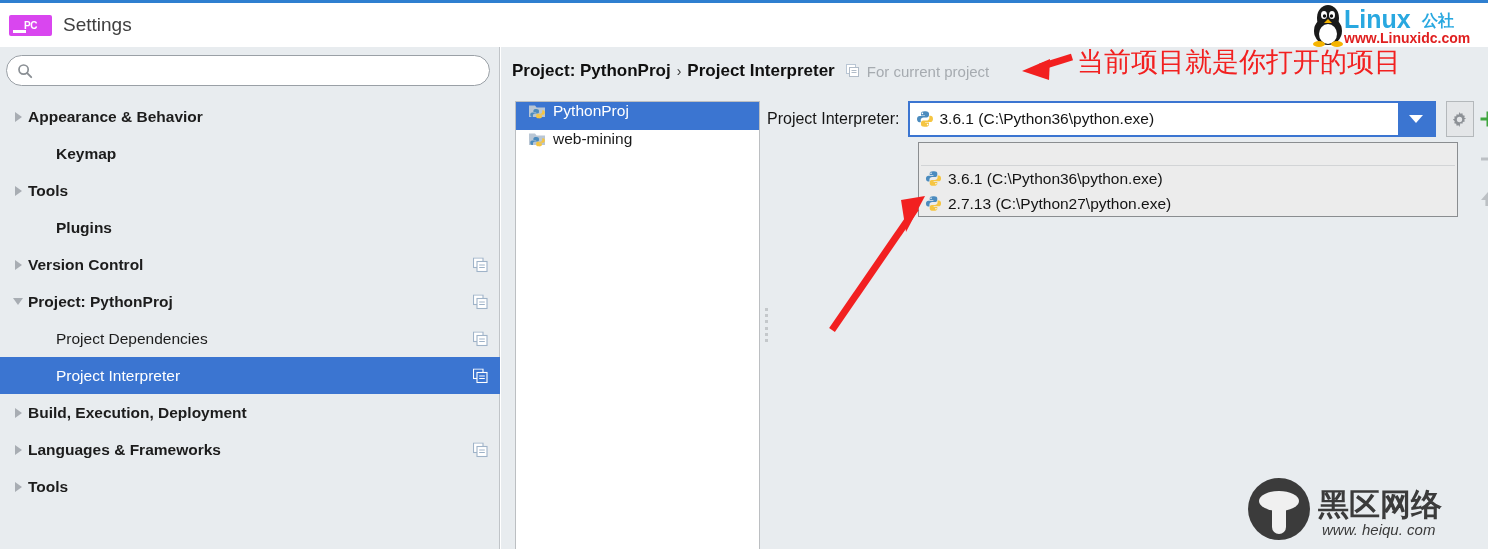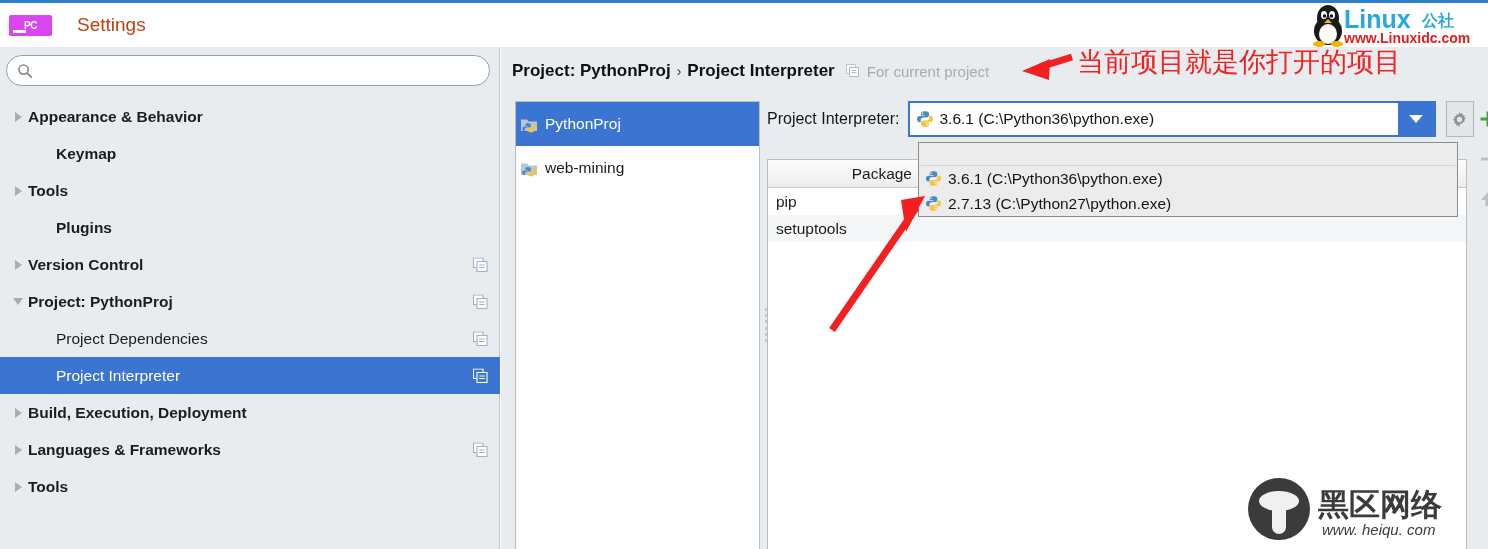--- a/index.html
+++ b/index.html
@@ -41,21 +41,21 @@
   .pc-icon .pc-text {
     color: #ffffff; font-size: 10px; font-weight: bold;
     line-height: 13px; letter-spacing: -0.5px;
     font-family: "Liberation Sans", sans-serif;
   }
   .pc-icon .pc-bar {
     position: absolute; left: 4px; bottom: 3px;
     width: 13px; height: 2.5px; background: #ffffff;
   }
   .title-text {
-    font-size: 19px; color: #c2410c; margin-left: 25px;
+    font-size: 19px; color: #404040; margin-left: 11px;
     font-family: "Liberation Sans", sans-serif;
   }
 
   
   .sidebar {
     position: absolute; left: 0; top: 47px;
     width: 500px; height: 502px;
     background: #e8ecef;
     border-right: 1px solid #c0c4c8;
   }
@@ -144,22 +144,22 @@
 
   
   .proj-panel {
     position: absolute; left: 14px; top: 54px;
     width: 245px; height: 448px;
     background: #ffffff;
     border: 1px solid #bcbfc2;
     border-bottom: none;
   }
   .proj-item {
-    height: 44px; display: flex; align-items: center;
-    padding-left: 4px;
+    height: 28px; display: flex; align-items: flex-start;
+    padding-left: 12px;
   }
   .proj-item.selected { background: #3b75d1; }
   .proj-icon { width: 19px; height: 17px; flex: 0 0 auto; }
   .proj-label {
     font-size: 15.5px; color: #1a1a1a; margin-left: 6px;
     font-family: "Liberation Sans", sans-serif;
   }
   .proj-item.selected .proj-label { color: #ffffff; }
 
   
@@ -493,29 +493,20 @@
           </div>
         </div>
         <div class="gear-btn">
           <svg width="17" height="17" viewBox="0 0 20 20">
             <path d="M10 1.2l1.1 2.1 2.3-.6.5 2.3 2.3.5-.6 2.3 2.1 1.1-2.1 1.1.6 2.3-2.3.5-.5 2.3-2.3-.6L10 18.8l-1.1-2.1-2.3.6-.5-2.3-2.3-.5.6-2.3L2.3 10l2.1-1.1-.6-2.3 2.3-.5.5-2.3 2.3.6z" fill="#8d9196"></path>
             <circle cx="10" cy="10" r="3.1" fill="#e4e6e8"></circle>
           </svg>
         </div>
       </div>
 
-      <div class="pkg-panel">
-        <div class="pkg-head" id="pkg-head">
-            <div class="pkg-head-cell">Package</div>
-          </div>
-        <div id="pkg-body">
-            <div class="pkg-row">pip</div>
-            <div class="pkg-row alt">setuptools</div>
-          </div>
-      </div>
     </div>
 
     <div class="rtoolbar" id="rtoolbar">
         <div class="rt-btn">
           <span><svg width="20" height="20" viewBox="0 0 20 20">
               <line x1="10" y1="2.5" x2="10" y2="17.5" stroke="#3fa63f" stroke-width="3"></line>
               <line x1="2.5" y1="10" x2="17.5" y2="10" stroke="#3fa63f" stroke-width="3"></line>
             </svg></span>
         </div>
         <div class="rt-btn">

